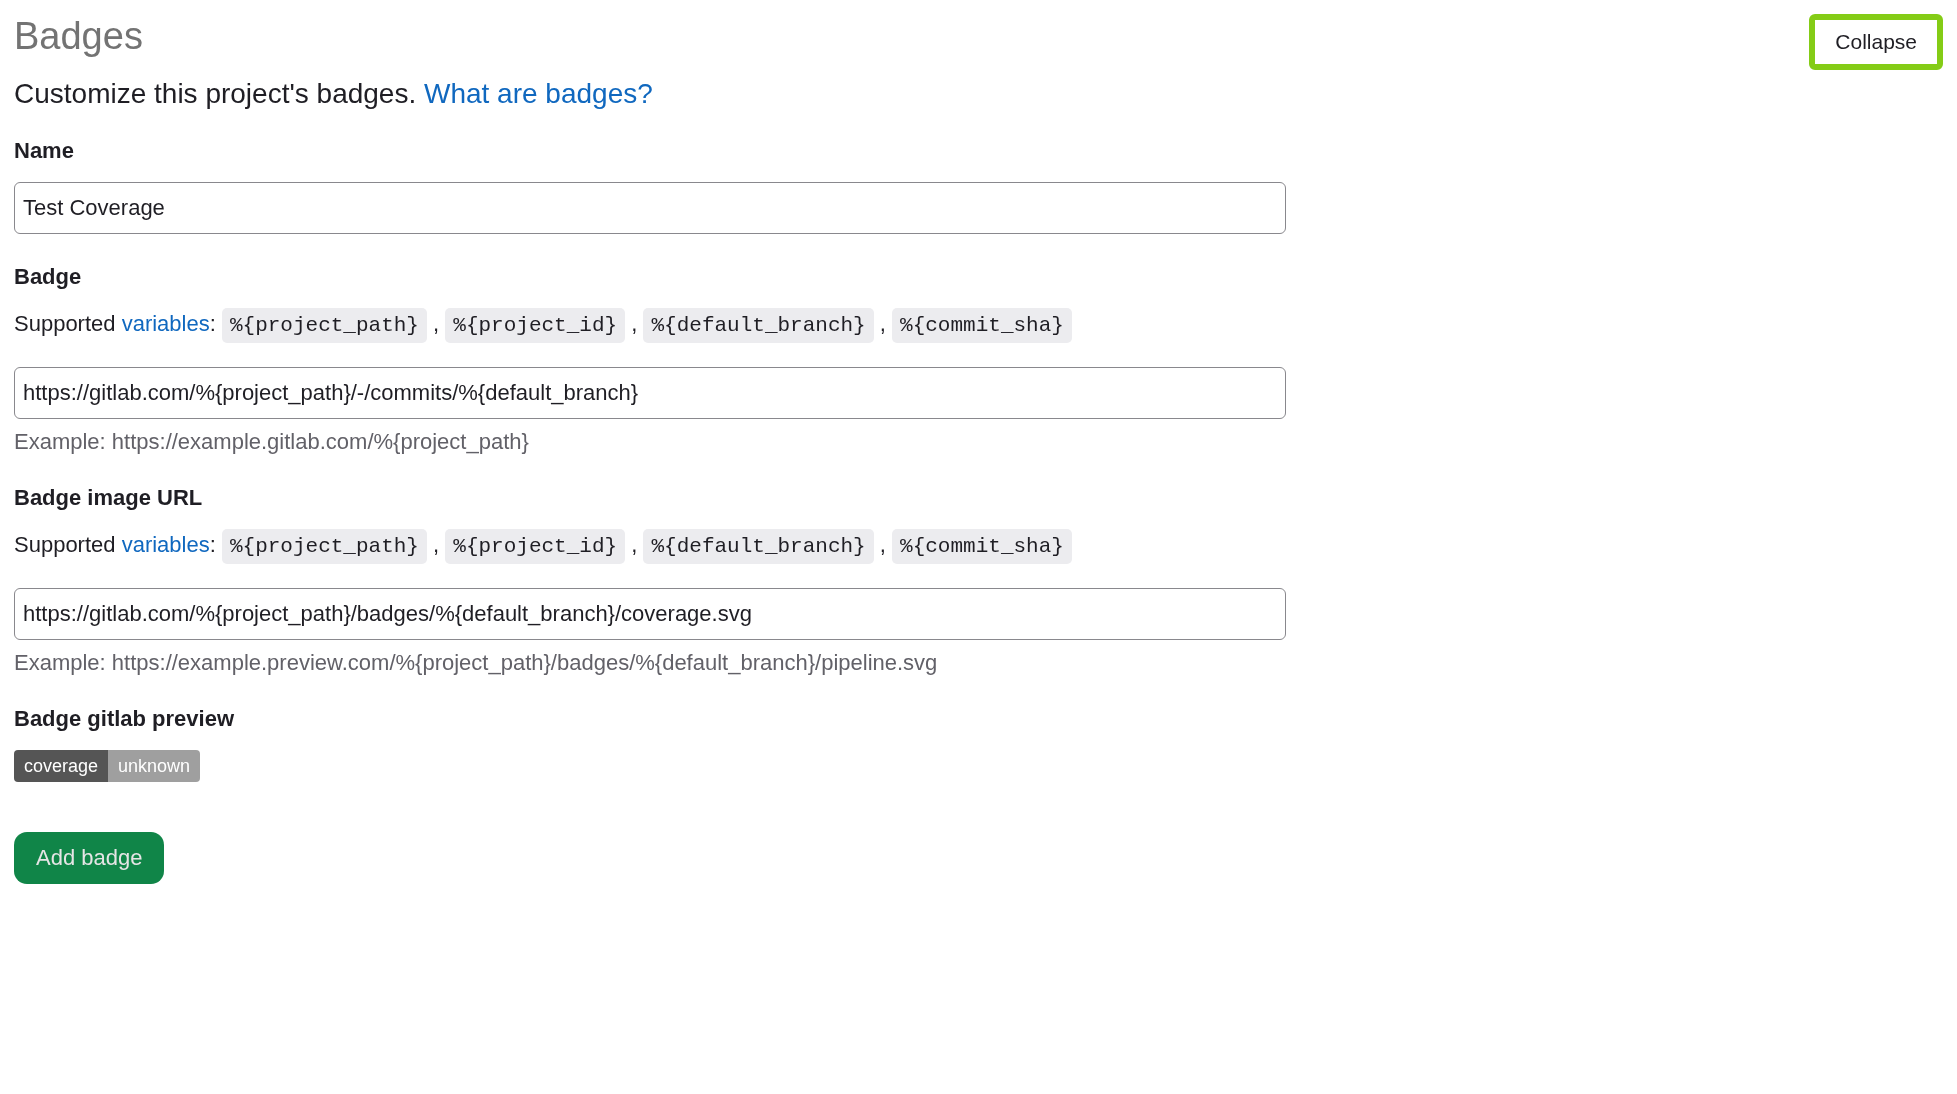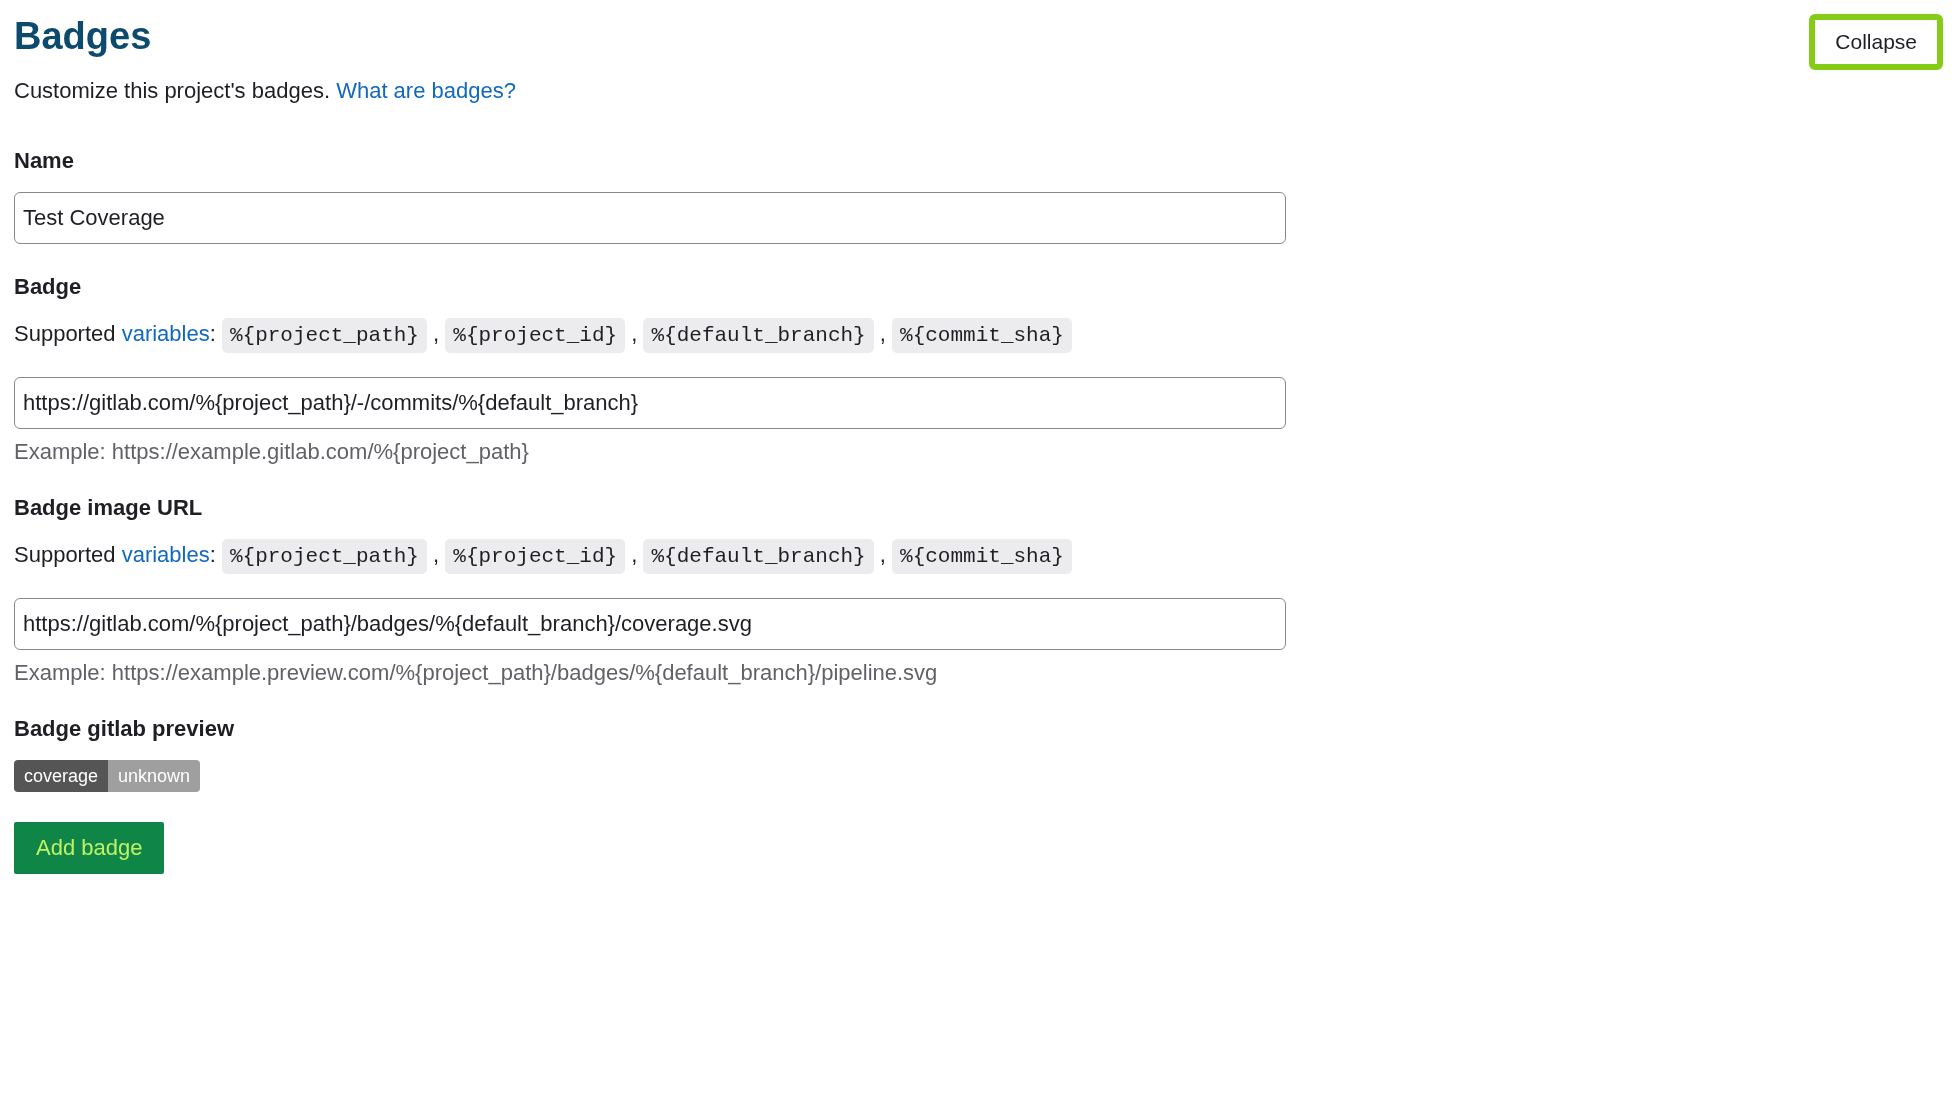--- a/index.html
+++ b/index.html
@@ -15,38 +15,38 @@
       font-size: 21px;
     }
     .header-row {
       display: flex;
       justify-content: space-between;
       align-items: flex-start;
       margin-bottom: 8px;
     }
     h1.section-title {
       font-size: 38px;
-      font-weight: 700;
-      color: #0c4a6e;
+      font-weight: 400;
+      color: #737373;
       line-height: 1.2;
     }
     .collapse-btn {
       background: #fff;
       border: 6px solid #84cc16;
       border-radius: 6px;
       padding: 10px 20px;
       font-size: 21px;
       color: #1f1e24;
       cursor: pointer;
       font-family: inherit;
     }
     .subtitle {
-      font-size: 22px;
+      font-size: 28px;
       color: #1f1e24;
-      margin-bottom: 44px;
+      margin-bottom: 28px;
     }
     .link {
       color: #1068bf;
       text-decoration: none;
       cursor: pointer;
     }
     .form-section {
       max-width: 1272px;
     }
     .field-group {
@@ -103,28 +103,29 @@
       color: #fff;
       padding: 7px 10px;
     }
     .badge-right {
       background: #9f9f9f;
       color: #fff;
       padding: 7px 10px;
     }
     .add-btn {
       background: #108548;
-      color: #bef264;
+      color: #e5e5e5;
       border: none;
-      border-radius: 2px;
+      border-radius: 13px;
       padding: 13px 22px;
       font-size: 22px;
       font-weight: 400;
       cursor: pointer;
       font-family: inherit;
+      margin-top: 20px;
     }
     .sep {
       color: #1f1e24;
     }
   </style>
 </head>
 <body>
 
 <div class="header-row">
   <h1 class="section-title">Badges</h1>

